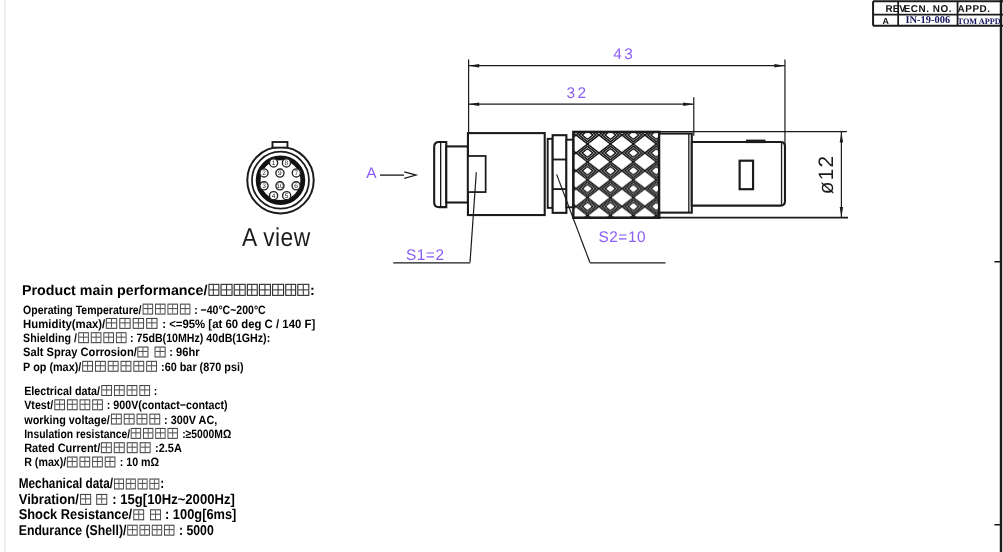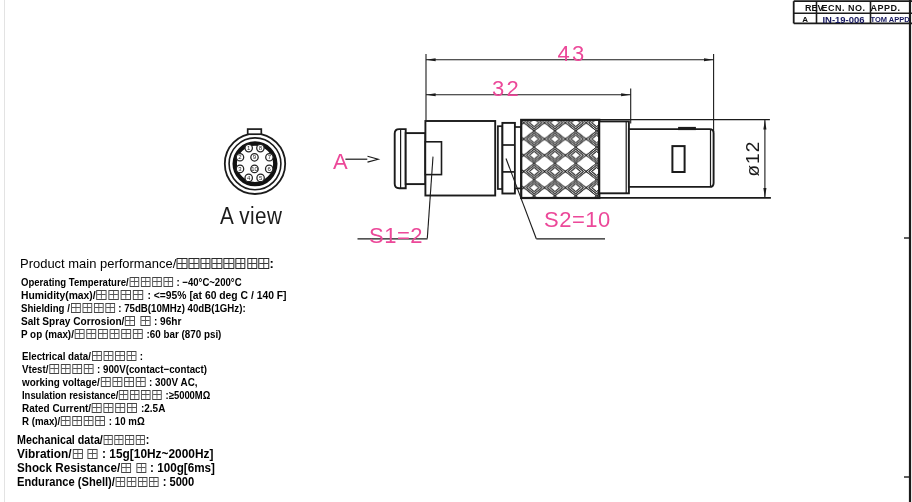--- a/index.html
+++ b/index.html
@@ -1,25 +1,25 @@
 <!DOCTYPE html>
 <html><head><meta charset="utf-8"><style>
 *{margin:0;padding:0;box-sizing:border-box}
 html,body{width:912px;height:502px;background:#fff;overflow:hidden;position:relative;
  font-family:"Liberation Sans",sans-serif;-webkit-font-smoothing:antialiased}
 .ab{position:absolute;white-space:nowrap}
-.dim{font-size:22px;color:#ec4899;letter-spacing:1px}
+.dim{font-size:14px;color:#8b5cf6;letter-spacing:1px}
 .spec{font-size:11px;font-weight:bold;color:#000;transform-origin:0 50%}
 .spec3{font-size:13px;font-weight:bold;color:#000;transform-origin:0 50%}
 i.c{display:inline-block;width:11px;height:9.5px;border:1px solid #454545;vertical-align:-0.5px;margin:0 1px;
  background:linear-gradient(#555,#555) 50% 50%/100% 1px no-repeat,linear-gradient(#555,#555) 50% 50%/1px 100% no-repeat}
 i.cb{display:inline-block;width:10.5px;height:11px;border:1.2px solid #2a2a2a;vertical-align:-0.5px;margin:0 0.6px;
  background:linear-gradient(#3a3a3a,#3a3a3a) 50% 50%/100% 1px no-repeat,linear-gradient(#3a3a3a,#3a3a3a) 50% 50%/1px 100% no-repeat}
 .tbl{font-weight:bold;color:#111;text-align:center}
-.ser{font-family:Liberation Sans, sans-serif;color:#15175e;font-weight:bold}
+.ser{font-family:Liberation Serif, serif;color:#15175e;font-weight:bold}
 </style></head><body>
 <svg width="912" height="502" viewBox="0 0 912 502" style="position:absolute;left:0;top:0">
 <defs>
 <pattern id="kn" width="25.4" height="19.8" patternUnits="userSpaceOnUse" patternTransform="translate(3,1) scale(0.82)">
  <g fill="none" stroke="#111" stroke-width="1.15">
  <path d="M0,9.9 L12.7,0 L25.4,9.9 L12.7,19.8 Z"></path>
  <path d="M3.2,9.9 L12.7,2.5 L22.2,9.9 L12.7,17.3 Z"></path>
  <path d="M6.6,9.9 L12.7,5.15 L18.8,9.9 L12.7,14.65 Z"></path>
  <path d="M-12.7,19.8 L0,9.9 L12.7,19.8 L0,29.7 Z M-9.5,19.8 L0,12.4 L9.5,19.8 L0,27.2 Z M-6.1,19.8 L0,15.05 L6.1,19.8 L0,24.55 Z" transform="translate(12.7,-9.9)"></path>
  <path d="M-12.7,19.8 L0,9.9 L12.7,19.8 L0,29.7 Z M-9.5,19.8 L0,12.4 L9.5,19.8 L0,27.2 Z M-6.1,19.8 L0,15.05 L6.1,19.8 L0,24.55 Z" transform="translate(12.7,9.9)"></path>
@@ -100,28 +100,28 @@
 </svg>
 
 <div class="ab tbl" style="left:793.7px;top:3px;width:43px;font-size:9px">REV.</div>
 <div class="ab tbl" style="left:816.5px;top:3px;width:54px;font-size:9px;letter-spacing:0.5px">ECN. NO.</div>
 <div class="ab tbl" style="left:870.5px;top:3px;width:20px;font-size:9px;letter-spacing:0.5px">APPD.</div>
 <div class="ab tbl" style="left:793.7px;top:14.5px;width:23px;font-size:8px">A</div>
 <div class="ab tbl ser" style="left:816.5px;top:13.8px;width:54px;font-size:9.5px">IN-19-006</div>
 <div class="ab tbl ser" style="left:870.5px;top:14.6px;width:39px;font-size:7.5px">TOM APPD</div>
 
 <div class="ab dim" style="left:557.5px;top:41px;letter-spacing:2.2px">43</div>
-<div class="ab dim" style="left:492px;top:76px;letter-spacing:2.2px">32</div>
+<div class="ab dim" style="left:515px;top:76px;letter-spacing:2.2px">32</div>
 <div class="ab" style="left:732.5px;top:151px;font-size:19px;color:#1b1b1b;letter-spacing:1px;transform:rotate(-90deg);width:34px;height:17px">ø12</div>
 <div class="ab dim" style="left:369px;top:223px;letter-spacing:0.5px">S1=2</div>
 <div class="ab dim" style="left:544px;top:207px;letter-spacing:0.5px">S2=10</div>
 <div class="ab dim" style="left:333px;top:149px;letter-spacing:0">A</div>
 <div class="ab" style="left:219.5px;top:203px;font-size:23.5px;color:#1b1b1b;letter-spacing:0.5px;transform:scaleX(0.88);transform-origin:0 0">A view</div>
 
-<div id="tt" class="ab" style="left:20px;top:256px;font-size:13px;font-weight:normal;transform:scaleX(0.997);transform-origin:0 50%">Product main performance/<i class="cb"></i><i class="cb"></i><i class="cb"></i><i class="cb"></i><i class="cb"></i><i class="cb"></i><i class="cb"></i><i class="cb"></i><b>:</b></div>
+<div id="tt" class="ab" style="left:20px;top:256px;font-size:13px;font-weight:bold;transform:scaleX(0.997);transform-origin:0 50%">Product main performance/<i class="cb"></i><i class="cb"></i><i class="cb"></i><i class="cb"></i><i class="cb"></i><i class="cb"></i><i class="cb"></i><i class="cb"></i><b>:</b></div>
 <div id="p1" class="ab spec" style="left:20.5px;top:276px;transform:scaleX(0.869)">Operating Temperature/<i class="c"></i><i class="c"></i><i class="c"></i><i class="c"></i> : −40°C~200°C</div>
 <div id="p2" class="ab spec" style="left:20.5px;top:289px;transform:scaleX(0.940)">Humidity(max)/<i class="c"></i><i class="c"></i><i class="c"></i><i class="c"></i> : &lt;=95% [at 60 deg C / 140 F]</div>
 <div id="p3" class="ab spec" style="left:20.5px;top:302px;transform:scaleX(0.879)">Shielding /<i class="c"></i><i class="c"></i><i class="c"></i><i class="c"></i> : 75dB(10MHz)  40dB(1GHz):</div>
 <div id="p4" class="ab spec" style="left:20.5px;top:315px;transform:scaleX(0.919)">Salt Spray Corrosion/<i class="c"></i> <i class="c"></i> : 96hr</div>
 <div id="p5" class="ab spec" style="left:20.5px;top:328px;transform:scaleX(0.895)">P op (max)/<i class="c"></i><i class="c"></i><i class="c"></i><i class="c"></i><i class="c"></i><i class="c"></i> :60 bar (870 psi)</div>
 <div id="e0" class="ab spec" style="left:21.5px;top:350px;transform:scaleX(0.887)">Electrical data/<i class="c"></i><i class="c"></i><i class="c"></i><i class="c"></i> :</div>
 <div id="e1" class="ab spec" style="left:21.5px;top:363px;transform:scaleX(0.883)">Vtest/<i class="c"></i><i class="c"></i><i class="c"></i><i class="c"></i> : 900V(contact−contact)</div>
 <div id="e2" class="ab spec" style="left:21.5px;top:376px;transform:scaleX(0.896)">working voltage/<i class="c"></i><i class="c"></i><i class="c"></i><i class="c"></i> :  300V AC,</div>
 <div id="e3" class="ab spec" style="left:21.5px;top:389px;transform:scaleX(0.857)">Insulation resistance/<i class="c"></i><i class="c"></i><i class="c"></i><i class="c"></i> :≥5000MΩ</div>
 <div id="e4" class="ab spec" style="left:21.5px;top:402px;transform:scaleX(0.905)">Rated Current/<i class="c"></i><i class="c"></i><i class="c"></i><i class="c"></i> :2.5A</div>

